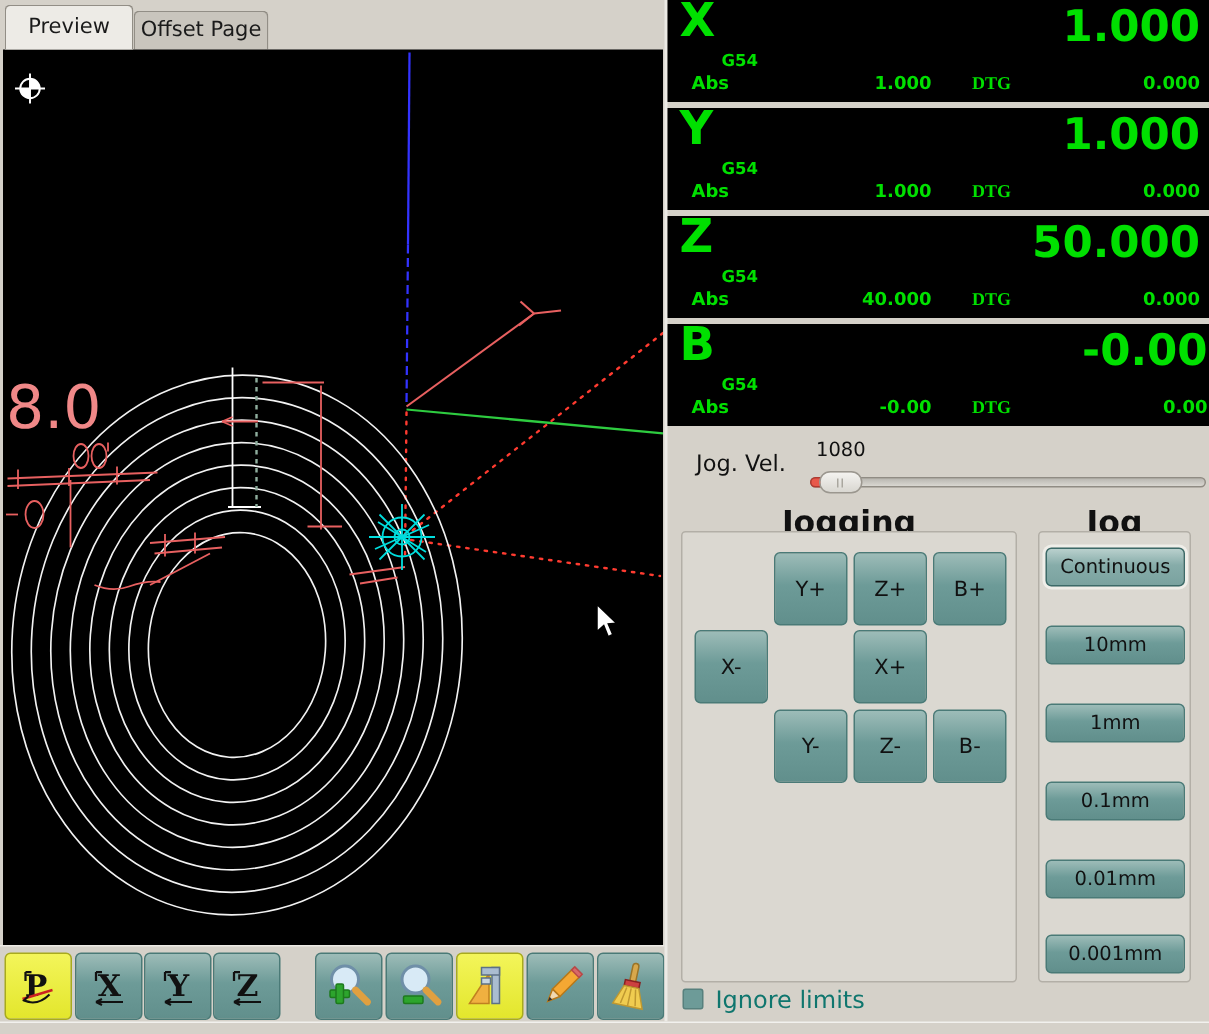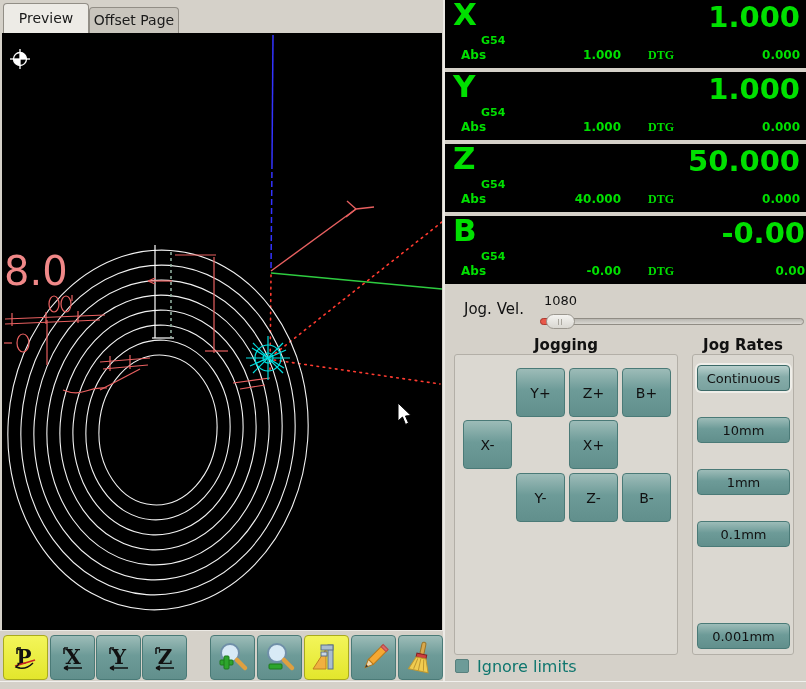--- a/index.html
+++ b/index.html
@@ -24,21 +24,21 @@
   .dro{position:absolute;left:0;width:361px;height:68px;background:#000;color:#00e000;font-weight:bold;}
   .dro .letter{position:absolute;left:8px;top:-4px;font-size:31px;}
   .dro .system{position:absolute;left:36px;top:34px;font-size:11px;}
   .dro .value{position:absolute;right:6px;top:0px;font-size:29px;}
   .dro .sub{position:absolute;left:0;right:0;bottom:5px;height:15px;font-size:12px;}
   .dro .abs-label{position:absolute;left:16px;}
   .dro .abs-val{position:absolute;left:90px;width:86px;text-align:right;}
   .dro .dtg-label{position:absolute;left:203px;font-family:Liberation Serif, serif;}
   .dro .dtg-val{position:absolute;right:6px;}
   .gbox{position:absolute;box-sizing:border-box;border:1px solid #b3afa7;border-radius:3px;background:#dbd8d1;padding-left:40px;}
-  .gtitle{position:absolute;font-size:15px;font-weight:bold;color:#111;text-align:center;}
+  .gtitle{position:absolute;font-size:21px;font-weight:bold;color:#111;text-align:center;}
   .tealbtn{position:absolute;box-sizing:border-box;border:1px solid #4a7a77;border-radius:4px;
         background:linear-gradient(#9dbcb8,#6d9b98 45%,#618f8c);color:#111;
         font-family:"DejaVu Sans",sans-serif;display:flex;align-items:center;justify-content:center;padding:0;}
   .jogbtn{width:49px;height:49px;font-size:14px;}
   .ratebtn{width:93px;height:26px;font-size:13px;left:4px;}
   .ratebtn.focused{background:linear-gradient(#b9d0cd,#86aca9 45%,#7aa29f);
         box-shadow:0 0 0 2px #efeee9;border-color:#3c6a68;}
   #jogvel-label{position:absolute;left:19px;top:300px;font-size:15px;color:#111;}
   #jogvel-value{position:absolute;left:99px;top:293px;font-size:13px;color:#111;}
   #slider-track{position:absolute;left:95px;top:318px;width:264px;height:7px;border:1px solid #908c84;
@@ -296,20 +296,21 @@
     <button class="tealbtn jogbtn" style="left:61px;top:118px">Y-</button>
     <button class="tealbtn jogbtn" style="left:114px;top:118px">Z-</button>
     <button class="tealbtn jogbtn" style="left:167px;top:118px">B-</button>
   </div>
 
   <div class="gbox" style="left:247px;top:354px;width:102px;height:301px">
     <button class="tealbtn ratebtn focused" style="top:10px">Continuous</button>
     <button class="tealbtn ratebtn" style="top:62px">10mm</button>
     <button class="tealbtn ratebtn" style="top:114px">1mm</button>
     <button class="tealbtn ratebtn" style="top:166px">0.1mm</button>
+    <button class="tealbtn ratebtn" style="top:218px">0.01mm</button>
     <button class="tealbtn ratebtn" style="top:268px">0.001mm</button>
   </div>
 
   <div id="ignore-row">
     <span id="ignore-checkbox"></span>
     <span id="ignore-label">Ignore limits</span>
   </div>
 </div>
 
 <div id="footer"></div>

